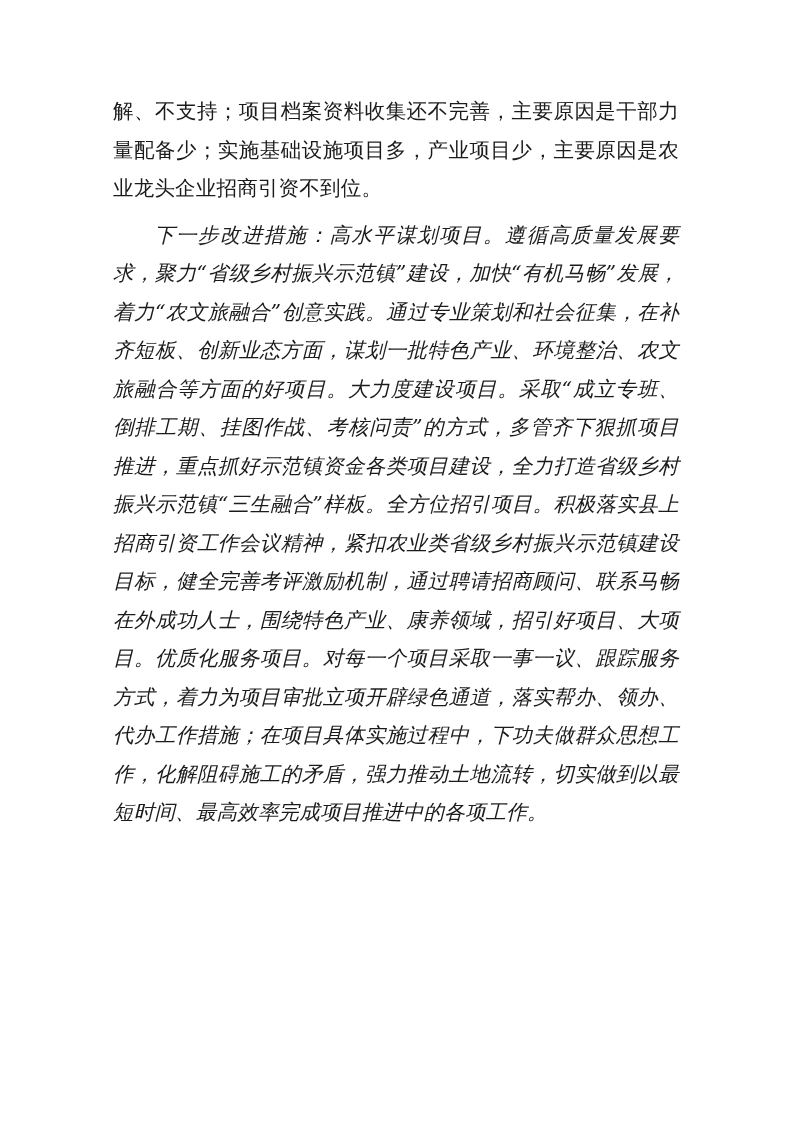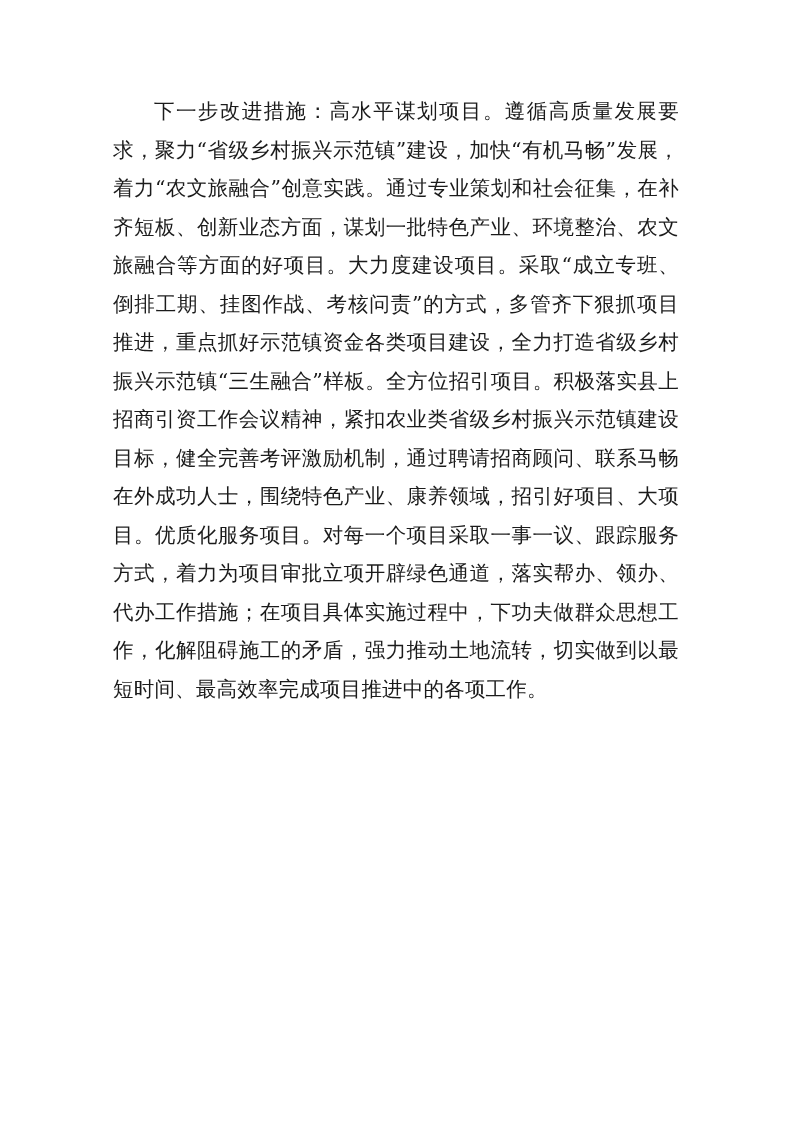--- a/index.html
+++ b/index.html
@@ -26,26 +26,28 @@
     font-family: "DejaVu Serif", "Liberation Serif", serif;
     font-size: 20.5px;
     line-height: 38.5px;
     color: #1b1b1b;
     text-align: justify;
     text-justify: inter-ideograph;
     margin: 0;
     letter-spacing: 0.2px;
   }
   .para + .para {
-    margin-top: 16px;
+    margin-top: 8px;
+    font-style: italic;
   }
   .indent {
     text-indent: 41px;
   }
 </style>
 </head>
 <body>
 
 <div class="page">
   <div class="doc-body">
+    <p class="para">解、不支持；项目档案资料收集还不完善，主要原因是干部力量配备少；实施基础设施项目多，产业项目少，主要原因是农业龙头企业招商引资不到位。</p>
     <p class="para indent">下一步改进措施：高水平谋划项目。遵循高质量发展要求，聚力“省级乡村振兴示范镇”建设，加快“有机马畅”发展，着力“农文旅融合”创意实践。通过专业策划和社会征集，在补齐短板、创新业态方面，谋划一批特色产业、环境整治、农文旅融合等方面的好项目。大力度建设项目。采取“成立专班、倒排工期、挂图作战、考核问责”的方式，多管齐下狠抓项目推进，重点抓好示范镇资金各类项目建设，全力打造省级乡村振兴示范镇“三生融合”样板。全方位招引项目。积极落实县上招商引资工作会议精神，紧扣农业类省级乡村振兴示范镇建设目标，健全完善考评激励机制，通过聘请招商顾问、联系马畅在外成功人士，围绕特色产业、康养领域，招引好项目、大项目。优质化服务项目。对每一个项目采取一事一议、跟踪服务方式，着力为项目审批立项开辟绿色通道，落实帮办、领办、代办工作措施；在项目具体实施过程中，下功夫做群众思想工作，化解阻碍施工的矛盾，强力推动土地流转，切实做到以最短时间、最高效率完成项目推进中的各项工作。</p>
   </div>
 </div>
 
 </body></html>

